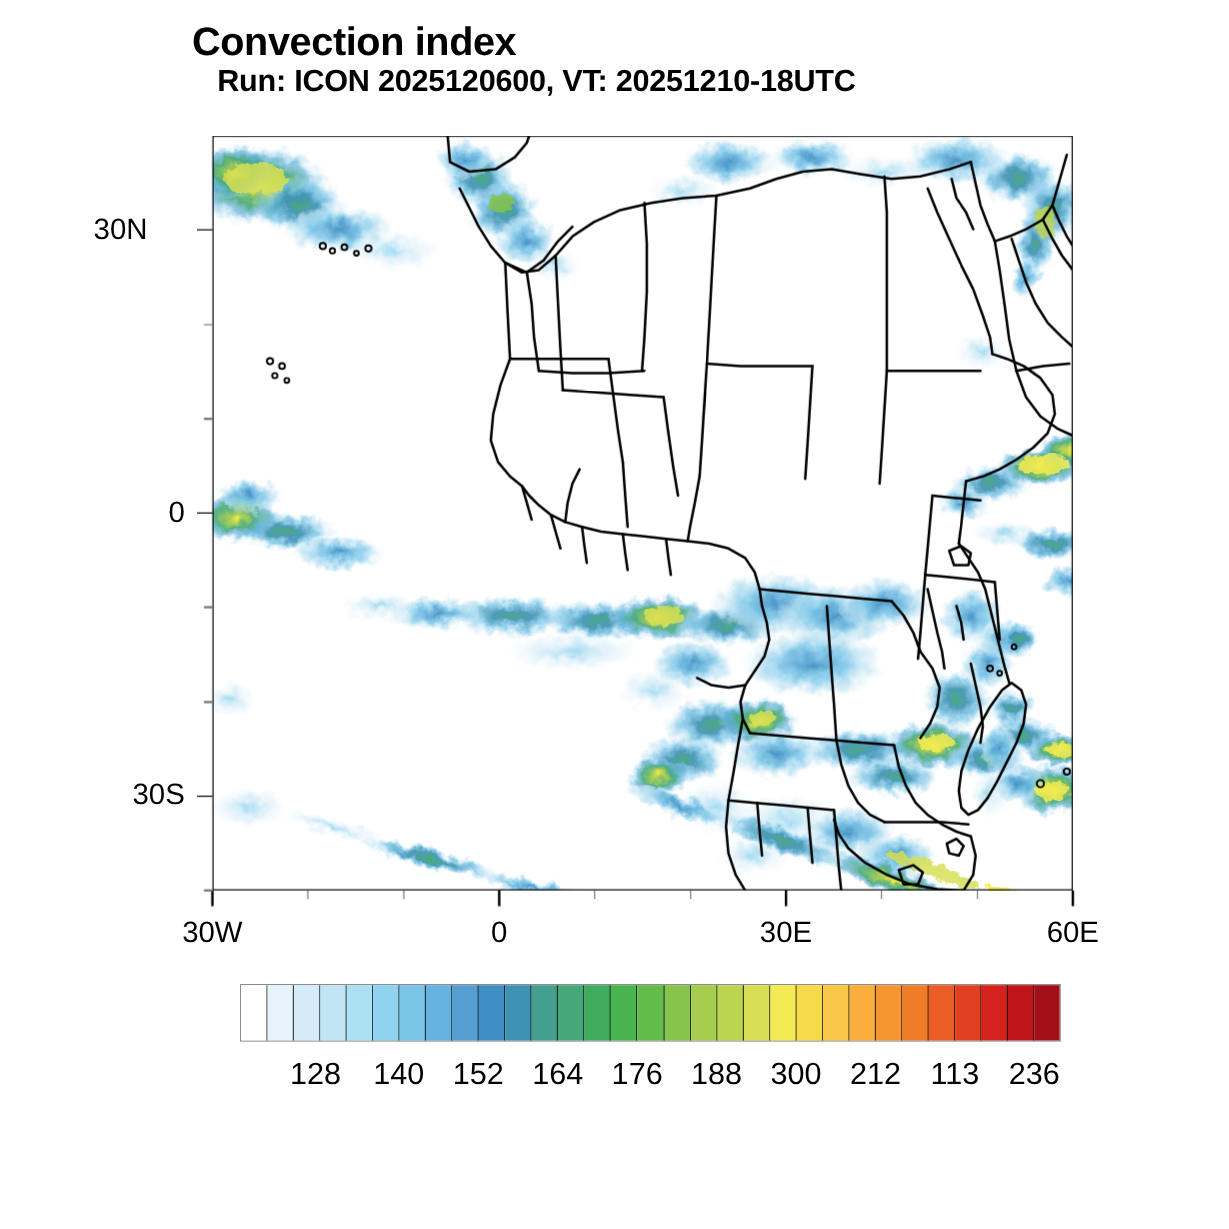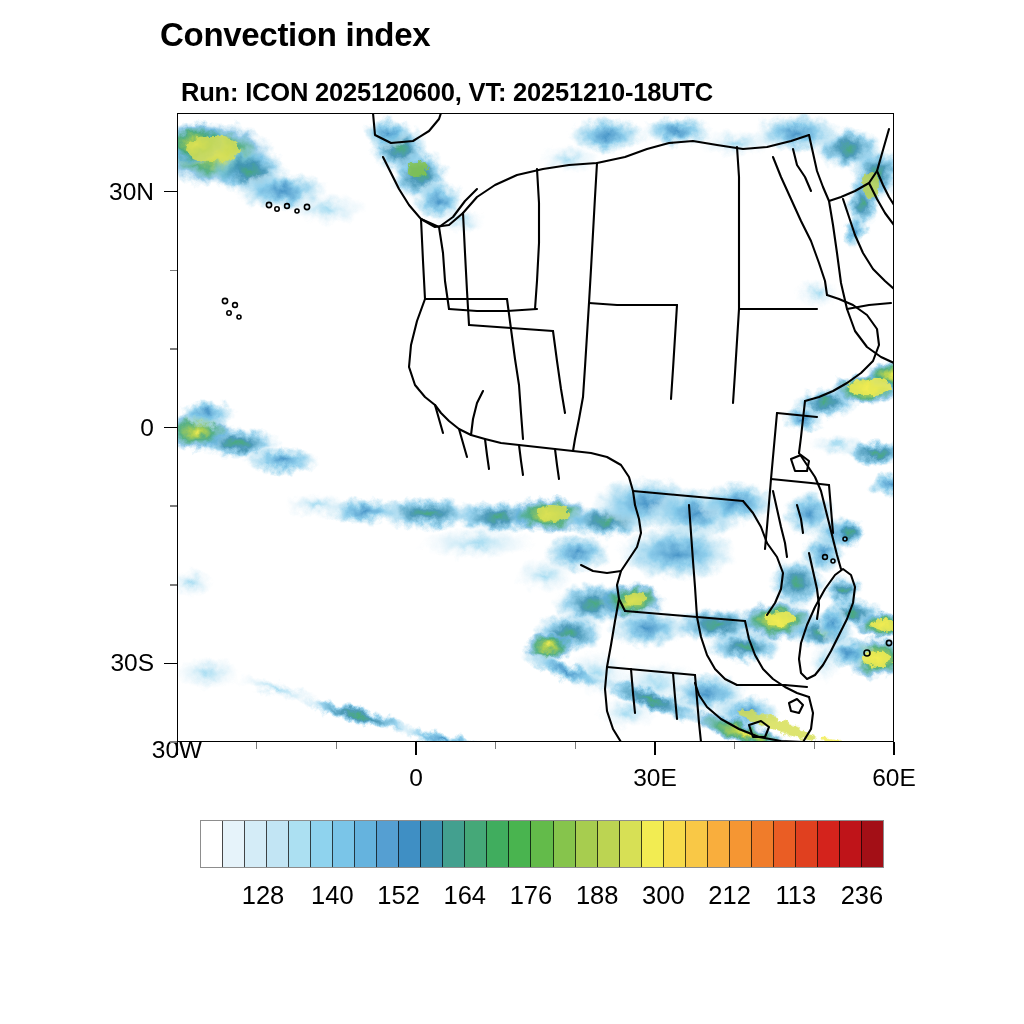--- a/index.html
+++ b/index.html
@@ -2,21 +2,21 @@
 <html><head>
 <meta charset="utf-8">
 <style>
   html,body{margin:0;padding:0;background:#fff;}
   body{width:1024px;height:1024px;position:relative;overflow:hidden;
        font-family:"Liberation Sans",sans-serif;color:#000;}
   #stage{position:absolute;left:0;top:0;width:1024px;height:1024px;}
 
   .title{position:absolute;left:160px;top:16px;font-size:33px;font-weight:bold;
          letter-spacing:-0.3px;white-space:nowrap;}
-  .subtitle{position:absolute;left:181px;top:78px;font-size:25.5px;font-weight:bold;
+  .subtitle{position:absolute;left:181px;top:54px;font-size:25.5px;font-weight:bold;
             letter-spacing:-0.2px;white-space:nowrap;}
 
   
   #plot{position:absolute;left:177px;top:113px;width:717px;height:629px;
         background:#fff;box-sizing:border-box;}
   #mapclip{position:absolute;left:0;top:0;width:100%;height:100%;overflow:hidden;}
   #frameline{position:absolute;left:0;top:0;width:100%;height:100%;
              border:1.6px solid #000;box-sizing:border-box;pointer-events:none;}
 
   
@@ -337,35 +337,35 @@
             <circle cx="668" cy="426" r="2"></circle>
           </g>
         </g>
       </svg>
     </div>
     <div id="frameline"></div>
   </div>
 
   <div id="axes">
       <div class="tick major-x" style="left: 176.2px; top: 742px;"></div>
-      <div class="xlab" style="left: 177px; top: 736px;">30W</div>
+      <div class="xlab" style="left: 177px; top: 764px;">30W</div>
       <div class="tick major-x" style="left: 415.2px; top: 742px;"></div>
       <div class="xlab" style="left: 416px; top: 764px;">0</div>
       <div class="tick major-x" style="left: 654.2px; top: 742px;"></div>
       <div class="xlab" style="left: 655px; top: 764px;">30E</div>
       <div class="tick major-x" style="left: 893.2px; top: 742px;"></div>
       <div class="xlab" style="left: 894px; top: 764px;">60E</div>
       <div class="tick minor-x" style="left: 255.917px; top: 742px;"></div>
       <div class="tick minor-x" style="left: 335.583px; top: 742px;"></div>
       <div class="tick minor-x" style="left: 494.917px; top: 742px;"></div>
       <div class="tick minor-x" style="left: 574.583px; top: 742px;"></div>
       <div class="tick minor-x" style="left: 733.917px; top: 742px;"></div>
       <div class="tick minor-x" style="left: 813.583px; top: 742px;"></div>
       <div class="tick major-y" style="left: 164px; top: 190.825px;"></div>
-      <div class="ylab" style="left: 47px; top: 191.625px; width: 107px;">30N</div>
+      <div class="ylab" style="left: 47px; top: 191.625px; width: 107px; text-align: center;">30N</div>
       <div class="tick major-y" style="left: 164px; top: 426.7px;"></div>
       <div class="ylab" style="left: 47px; top: 427.5px; width: 107px;">0</div>
       <div class="tick major-y" style="left: 164px; top: 662.575px;"></div>
       <div class="ylab" style="left: 47px; top: 663.375px; width: 107px;">30S</div>
       <div class="tick minor-y" style="left: 170px; top: 269.5px;"></div>
       <div class="tick minor-y" style="left: 170px; top: 348.125px;"></div>
       <div class="tick minor-y" style="left: 170px; top: 505.375px;"></div>
       <div class="tick minor-y" style="left: 170px; top: 584px;"></div>
       <div class="tick minor-y" style="left: 170px; top: 741.25px;"></div>
     </div>

